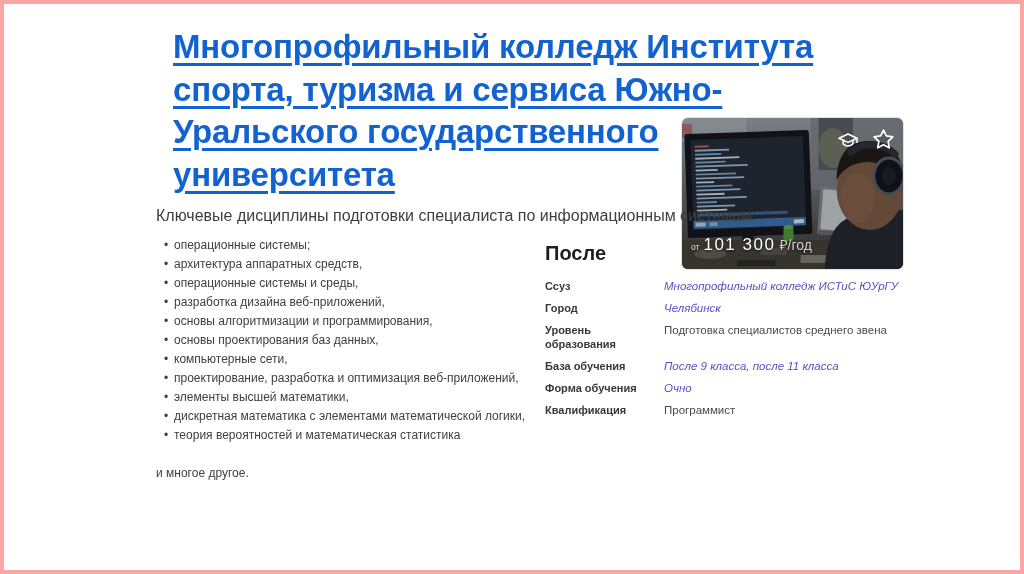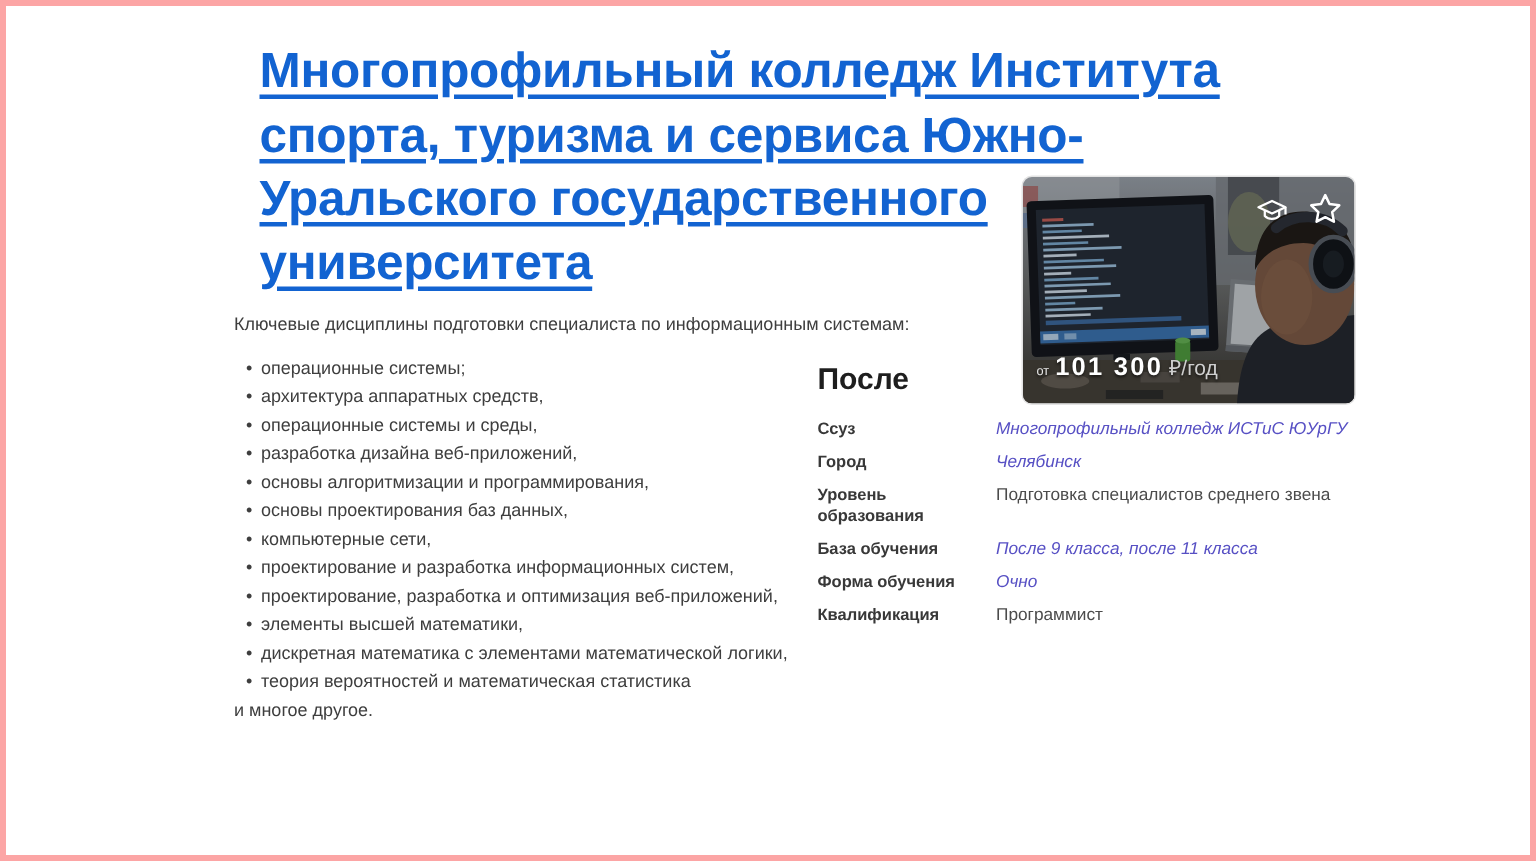--- a/index.html
+++ b/index.html
@@ -29,21 +29,21 @@
     text-underline-offset: 5px;
     cursor: pointer;
     display: block;
     letter-spacing: -0.2px;
   }
   
   .intro {
     position: absolute;
     left: 152px; top: 204px;
     margin: 0;
-    font-size: 12px; line-height: 16px;
+    font-size: 16px; line-height: 16px;
     color: #3e3e3e;
   }
   .outro {
     position: absolute;
     left: 152px; top: 461px;
     margin: 0;
     font-size: 12px; line-height: 16px;
     color: #3e3e3e;
   }
   
@@ -123,21 +123,21 @@
   .price {
     position: absolute;
     left: 9px; bottom: 14px;
     display: flex;
     align-items: baseline;
     color: #ffffff;
     text-shadow: 0 1px 2px rgba(0,0,0,.6);
     white-space: nowrap;
   }
   .price .pfx { font-size: 8.5px; margin-right: 4px; color: #e8e8e8; }
-  .price .val { font-size: 17px; font-weight: 700; letter-spacing: 1.5px; }
+  .price .val { font-size: 17px; font-weight: 400; letter-spacing: 1.5px; }
   .price .sfx { font-size: 14px; margin-left: 4px; color: #cfcfcf; }
 </style>
 </head>
 <body>
 
 <div class="slide">
 
   <a class="title">Многопрофильный колледж Института спорта, туризма и сервиса Южно-Уральского государственного университета</a>
 
   <div class="photo">
@@ -235,21 +235,20 @@
   <p class="intro">Ключевые дисциплины подготовки специалиста по информационным системам:</p>
 
   <ul class="disciplines">
     <li>операционные системы;</li>
     <li>архитектура аппаратных средств,</li>
     <li>операционные системы и среды,</li>
     <li>разработка дизайна веб-приложений,</li>
     <li>основы алгоритмизации и программирования,</li>
     <li>основы проектирования баз данных,</li>
     <li>компьютерные сети,</li>
-    <li>проектирование и разработка информационных систем,</li>
     <li>проектирование, разработка и оптимизация веб-приложений,</li>
     <li>элементы высшей математики,</li>
     <li>дискретная математика с элементами математической логики,</li>
     <li>теория вероятностей и математическая статистика</li>
   </ul>
 
   <p class="outro">и многое другое.</p>
 
   <section class="details">
     <h2>После</h2>

